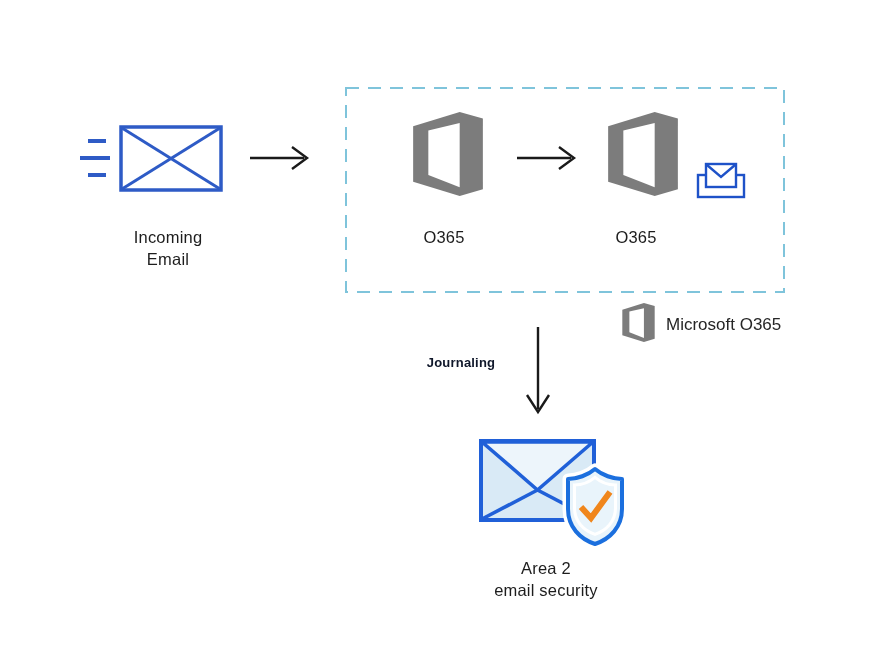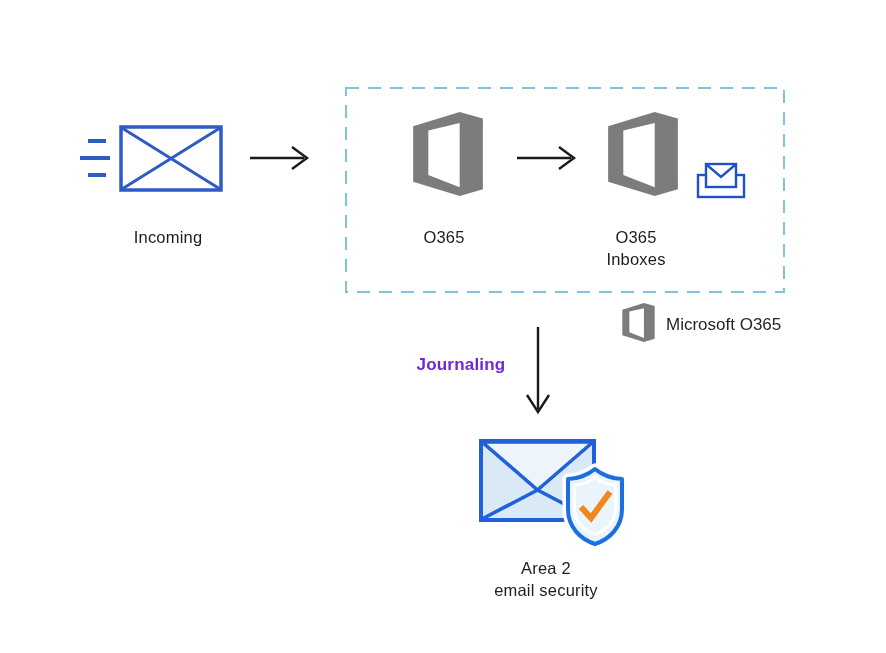--- a/index.html
+++ b/index.html
@@ -6,21 +6,21 @@
   .canvas{
     position:relative;width:818px;height:653px;background:#ffffff;overflow:hidden;
     font-family:"Liberation Sans","DejaVu Sans",sans-serif;color:#1d1d1d;
   }
   .abs{position:absolute;}
   .node-label{
     text-align:center;font-size:16.5px;line-height:22px;color:#1d1d1d;letter-spacing:0.2px;
   }
   .legend-label{font-size:17px;color:#262626;}
   .journaling{
-    text-align:center;font-size:17px;font-weight:600;color:#6d28d9;letter-spacing:0.2px;
+    text-align:center;font-size:13px;font-weight:600;color:#0f172a;letter-spacing:0.2px;
   }
   svg{display:block;}
 </style>
 </head>
 <body>
 
 <div class="canvas">
 
   <svg class="abs" style="left:78px;top:137px;" width="36" height="42" viewBox="0 0 36 42">
     <line x1="10" y1="4" x2="28" y2="4" stroke="#2E5BC6" stroke-width="4"></line>
@@ -29,20 +29,21 @@
   </svg>
 
   <svg class="abs" style="left:119px;top:125px;" width="104" height="67" viewBox="0 0 104 67">
     <rect x="2" y="2" width="100" height="63" fill="#ffffff" stroke="#2E5BC6" stroke-width="3.5"></rect>
     <line x1="3" y1="3" x2="101" y2="64" stroke="#2E5BC6" stroke-width="3"></line>
     <line x1="101" y1="3" x2="3" y2="64" stroke="#2E5BC6" stroke-width="3"></line>
   </svg>
 
   <div class="abs node-label" style="left:88px;top:226px;width:160px;">
     <div>Incoming</div>
+    <div>Email</div>
   </div>
 
   <svg class="abs" style="left:248px;top:144px;" width="64" height="28" viewBox="0 0 64 28">
     <line x1="2" y1="14" x2="56" y2="14" stroke="#1A1A1A" stroke-width="2.4"></line>
     <polyline points="44,3 59,14 44,25" fill="none" stroke="#1A1A1A" stroke-width="2.4"></polyline>
   </svg>
 
   <svg class="abs" style="left:344px;top:86px;" width="442" height="208" viewBox="0 0 442 208">
     <rect x="2" y="2" width="438" height="204" fill="none" stroke="#7FC4DB" stroke-width="2" stroke-dasharray="13 9"></rect>
   </svg>
@@ -67,21 +68,20 @@
   </svg>
 
   <svg class="abs" style="left:696px;top:162px;" width="50" height="37" viewBox="0 0 50 37">
     <rect x="2" y="13" width="46" height="22" fill="#ffffff" stroke="#1E52C8" stroke-width="2.4"></rect>
     <rect x="10" y="2" width="30" height="23" fill="#ffffff" stroke="#1E52C8" stroke-width="2.4"></rect>
     <polyline points="11,3 25,15 39,3" fill="none" stroke="#1E52C8" stroke-width="2.4"></polyline>
   </svg>
 
   <div class="abs node-label" style="left:556px;top:226px;width:160px;">
     <div>O365</div>
-    <div>Inboxes</div>
   </div>
 
   <svg class="abs" style="left:622px;top:303px;" width="33" height="39" viewBox="0 0 2075 2500">
     <polygon points="0,427 1385,0 2075,191 2075,2299 1385,2500 0,2073" fill="#7C7C7C"></polygon>
     <polygon points="452,547 1385,331 1385,2240 452,1875" fill="#ffffff"></polygon>
   </svg>
   <div class="abs legend-label" style="left:666px;top:315px;">Microsoft O365</div>
 
   <div class="abs journaling" style="left:405px;top:355px;width:112px;">Journaling</div>
 

